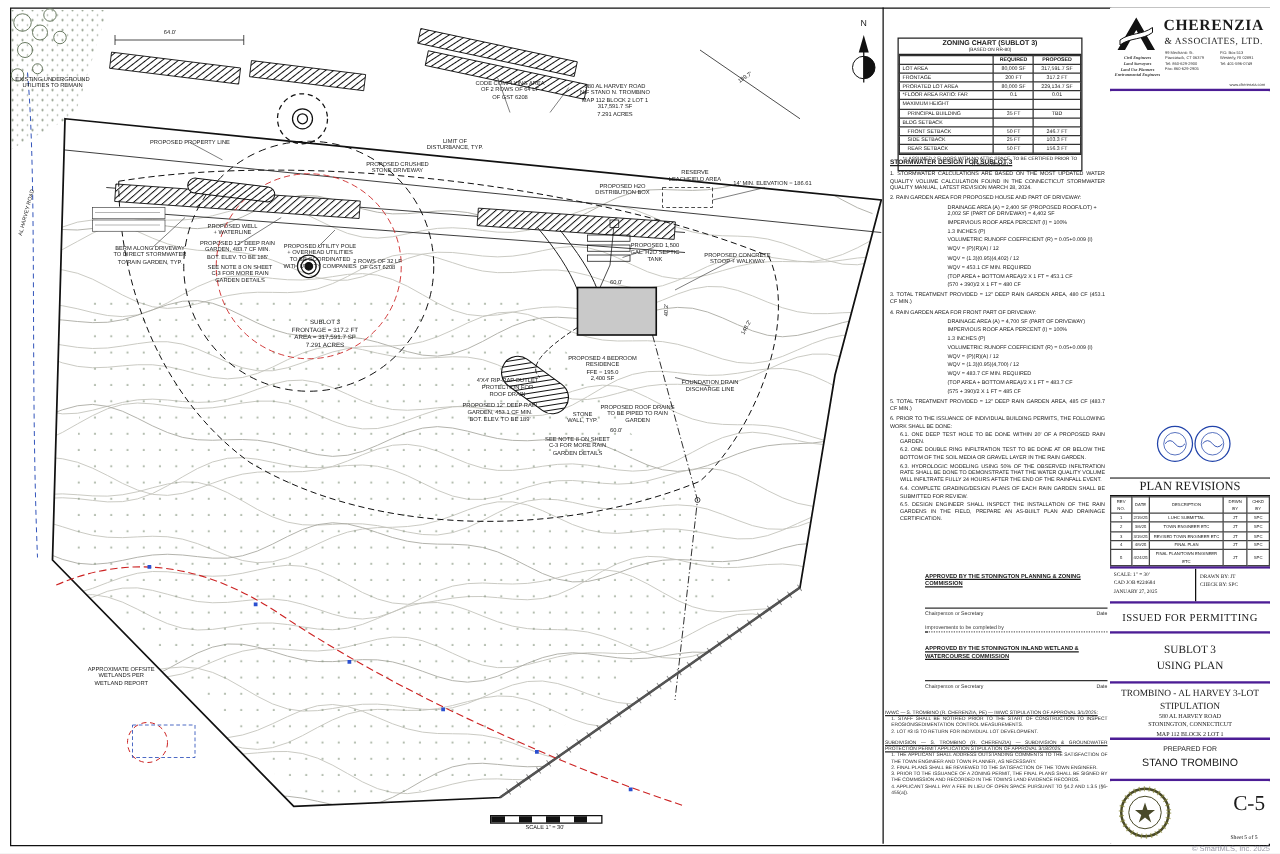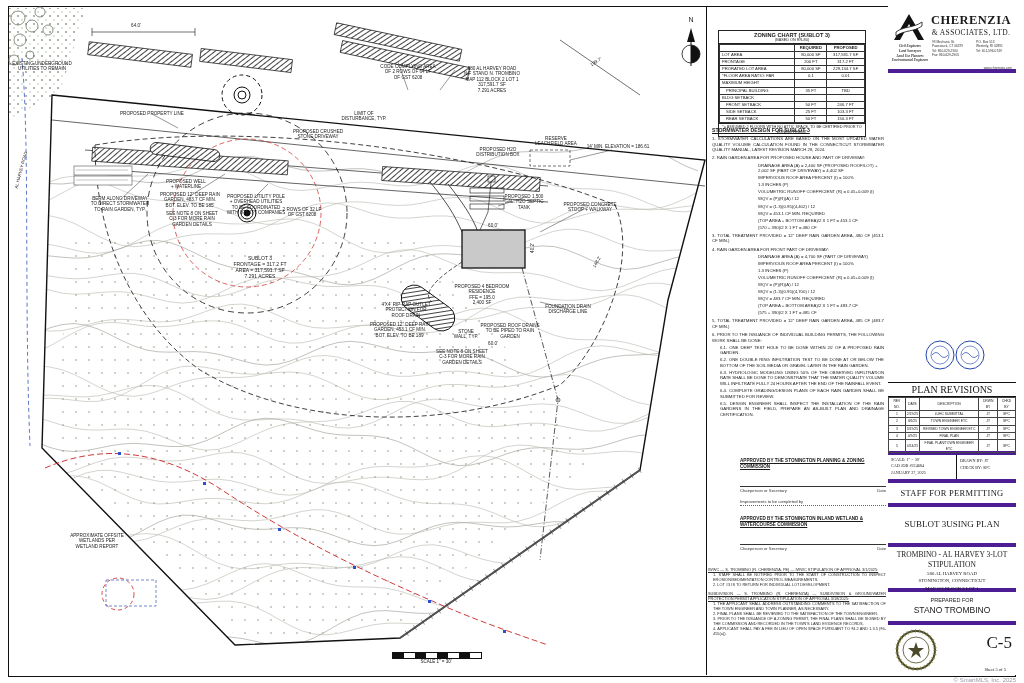--- a/index.html
+++ b/index.html
@@ -29,21 +29,21 @@
   .sw-sub{margin-left:8px;margin-top:1.5px;}
   #approvals{position:absolute;left:740px;top:458px;width:146px;font-size:4.6px;}
   .appr-title{font-weight:bold;text-decoration:underline;line-height:1.3;}
   .sig-row{display:flex;justify-content:space-between;border-top:0.7px solid #333;margin-top:16px;
            padding-top:1px;font-size:4.2px;color:#333;}
   .impr{margin-top:6px;font-size:4.2px;color:#333;border-bottom:0.6px dotted #666;padding-bottom:1px;}
   #stips{position:absolute;left:708px;top:563px;width:178px;font-size:3.9px;line-height:1.28;color:#2a2a2a;text-align:justify;}
   .stip-title{text-decoration:underline;margin-top:4px;}
   .stip-item{margin-left:5px;}
   
-  .tb-sec{position:absolute;left:888px;width:128px;border-bottom:4px solid #4c1d95;box-sizing:border-box;background:#fff;}
+  .tb-sec{position:absolute;left:888px;width:128px;border-bottom:2px solid #4c1d95;box-sizing:border-box;background:#fff;}
   #firm-head{top:6px;height:67px;}
   #firm-logo{position:absolute;left:4px;top:6px;width:34px;height:30px;}
   #firm-name{position:absolute;left:40px;top:7px;width:86px;text-align:center;font-family:"Liberation Serif",serif;}
   #firm-name .n1{font-size:12.5px;font-weight:bold;letter-spacing:0.5px;}
   #firm-name .n2{font-size:7.5px;letter-spacing:0.4px;}
   .firm-addr{position:absolute;top:34px;font-size:3.2px;line-height:1.35;color:#333;white-space:pre-line;}
   #firm-addr1{left:44px;width:40px;}
   #firm-addr2{left:88px;width:36px;}
   #firm-svcs{position:absolute;left:2px;top:38px;width:40px;font-size:3.4px;font-style:italic;
              font-family:"Liberation Serif",serif;line-height:1.4;text-align:center;font-weight:bold;}
@@ -54,21 +54,21 @@
                         border-bottom:0.7px solid #111;padding:1px 0;}
   #revisions table{border-collapse:collapse;width:100%;}
   #revisions th,#revisions td{border:0.5px solid #444;font-weight:normal;font-size:3.4px;
                               padding:0 1px;line-height:1.8;text-align:center;}
   #info-row{top:455px;height:28px;display:flex;}
   #info-left{width:62px;border-right:1px solid #111;padding:2px 3px;font-size:4.2px;line-height:1.5;
              font-family:"Liberation Serif",serif;}
   #info-right{flex:1;padding:2px 3px;font-size:4.2px;line-height:1.7;font-family:"Liberation Serif",serif;}
   #status-sec{top:483px;height:24px;display:flex;align-items:center;justify-content:center;
               font-family:"Liberation Serif",serif;font-size:8.5px;letter-spacing:0.3px;}
-  #sheet-title-sec{top:507px;height:40px;display:flex;flex-direction:row;align-items:center;
+  #sheet-title-sec{top:507px;height:40px;display:flex;flex-direction:column;align-items:center;
                    justify-content:center;font-family:"Liberation Serif",serif;font-size:9px;line-height:1.5;}
   #project-sec{top:547px;height:45px;text-align:center;font-family:"Liberation Serif",serif;padding-top:3px;}
   #prepared-sec{top:592px;height:33px;text-align:center;font-family:Liberation Sans, sans-serif;padding-top:5px;}
   #prepared-sec .p1{font-size:5.5px;}
   #prepared-sec .p2{font-size:8.5px;margin-top:2px;}
   #sheetno-sec{top:625px;height:50px;border-bottom:none;}
   #sheet-no{position:absolute;right:4px;top:8px;font-family:"Liberation Serif",serif;font-size:17px;}
   #sheet-of{position:absolute;right:10px;bottom:3px;font-family:"Liberation Serif",serif;font-size:4.5px;}
   .proj-line-lg{font-size:7.5px;line-height:1.35;}
   .proj-line-sm{font-size:4.8px;line-height:1.5;}
@@ -554,21 +554,21 @@
       <div>SCALE:   1" = 30'</div>
       <div>CAD JOB #224684</div>
       <div>JANUARY 27, 2025</div>
     </div>
     <div id="info-right">
       <div>DRAWN BY: JT</div>
       <div>CHECK BY: SPC</div>
     </div>
   </div>
 
-  <div id="status-sec" class="tb-sec">STAFF FOR PERMITTING</div>
+  <div id="status-sec" class="tb-sec">ISSUED FOR PERMITTING</div>
 
   <div id="sheet-title-sec" class="tb-sec">
     <div>SUBLOT 3</div>
     <div>USING PLAN</div>
   </div>
 
   <div id="project-sec" class="tb-sec">
     <div id="project-lines">
         <div class="proj-line-lg">TROMBINO - AL HARVEY 3-LOT</div>
         <div class="proj-line-lg">STIPULATION</div>

